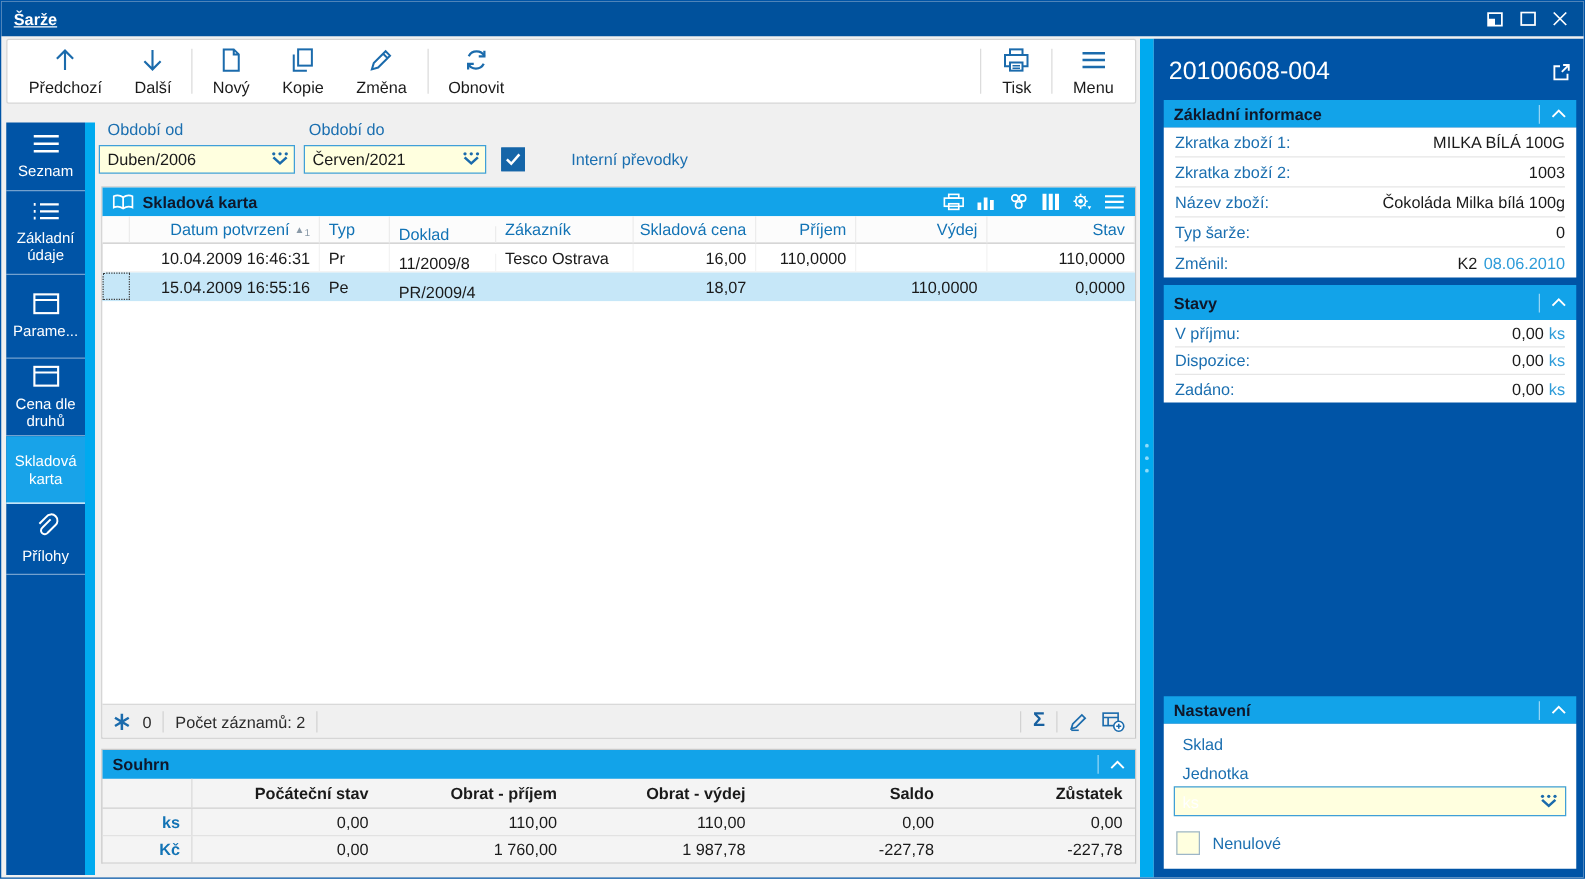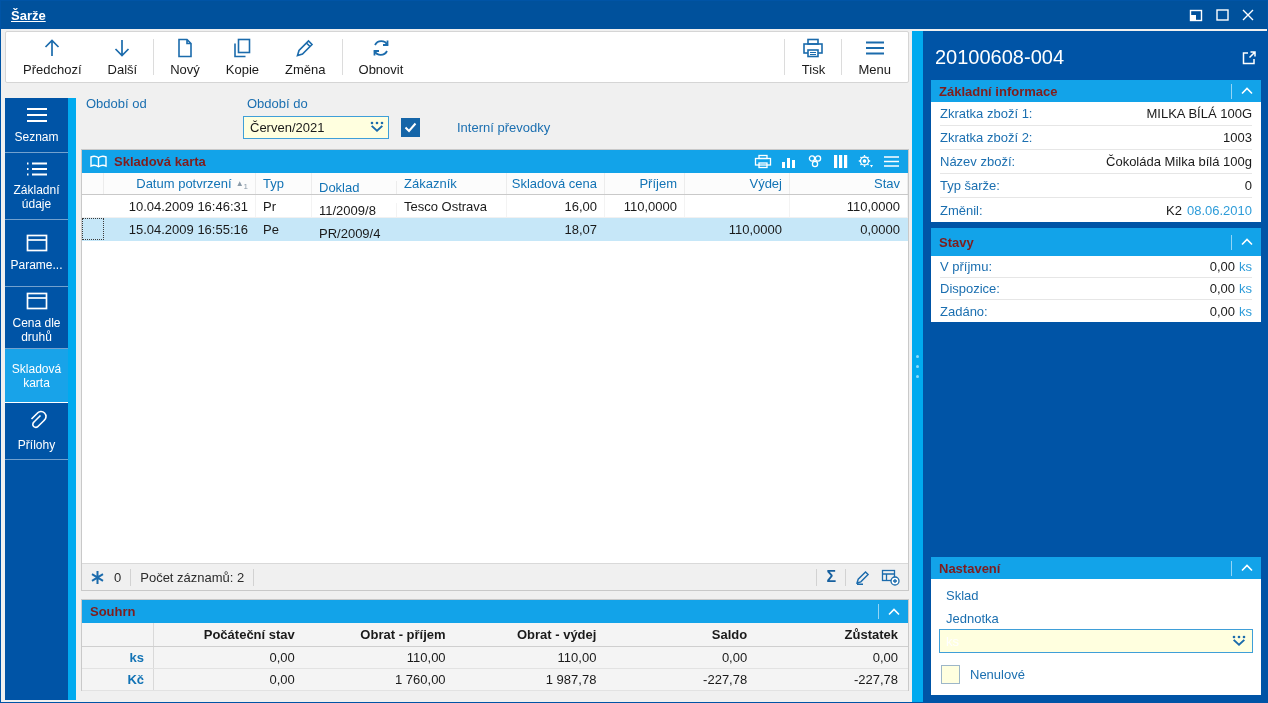--- a/index.html
+++ b/index.html
@@ -33,21 +33,21 @@
   
   .filter-label { position:absolute; color:#1b6fb0; }
   .combo { position:absolute; height:23px; background:#ffffdf; border:1px solid #3f9fd8; display:flex; align-items:center; padding:0 2px 0 6px; }
   .combo .val { flex:1; color:#1a1a1a; }
   .cbx { position:absolute; width:19px; height:19px; display:flex; align-items:center; justify-content:center; }
   .cbx.checked { background:#1565a8; border:1px solid #1565a8; }
   .cbx.unchecked { background:#ffffdf; border:1px solid #9db6c8; }
   .cbx-label { position:absolute; color:#1b6fb0; }
 
   
-  .panel-header { height:23px; background:#12a3e9; color:#7f1d1d; font-weight:bold; display:flex; align-items:center; gap:7px; padding:0 8px; flex:none; }
+  .panel-header { height:23px; background:#12a3e9; color:#0f172a; font-weight:bold; display:flex; align-items:center; gap:7px; padding:0 8px; flex:none; }
   .header-icons { margin-left:auto; display:flex; align-items:center; gap:9px; }
   .chev-slot { margin-left:auto; border-left:1px solid rgba(255,255,255,.55); padding-left:9px; height:15px; display:flex; align-items:center; }
 
   .grid-panel { position:absolute; left:80px; top:120px; width:828px; height:442px; background:#fff; border:1px solid #c9c9c9; display:flex; flex-direction:column; }
   .colhead { display:flex; height:22px; background:#fcfcfc; border-bottom:1px solid #c9c9c9; color:#1273b5; flex:none; }
   .col { padding:0 7px; display:flex; align-items:center; border-right:1px solid #ececec; overflow:hidden; white-space:nowrap; }
   .c0{width:22px;flex:none;} .c1{width:152px;flex:none;} .c2{width:56px;flex:none;} .c3{width:85px;flex:none;margin-top:8px;}
   .c4{width:110px;flex:none;} .c5{width:98px;flex:none;} .c6{width:80px;flex:none;} .c7{width:105px;flex:none;} .c8{flex:1;}
   .num { justify-content:flex-end; }
   .sort-mark { font-size:8px; color:#8a9aa8; margin-left:4px; }
@@ -247,20 +247,31 @@
             <svg width="20" height="22" viewBox="0 0 20 22" fill="none" stroke="#fff" stroke-width="1.6">
               <path d="M13.5 5.5 L7 12 a3 3 0 1 0 4.2 4.2 L17 10.5 a5 5 0 1 0 -7 -7 L4.5 9"></path>
             </svg>
           </span>
         <span>Přílohy</span>
       </div>
     </div>
     <div class="accent-strip"></div>
 
     <div class="filter-label" style="left:85px; top:67px">Období od</div>
+    <div class="combo" style="left:78px; top:87px; width:157px">
+      <span class="val">Duben/2006</span>
+      <span>
+          <svg width="18" height="13" viewBox="0 0 18 13" fill="#1b6bac">
+            <circle cx="4" cy="2" r="1.3"></circle>
+            <circle cx="9" cy="2" r="1.3"></circle>
+            <circle cx="14" cy="2" r="1.3"></circle>
+            <path d="M3 5.5 L9 11 L15 5.5 L13.6 4.2 L9 8.4 L4.4 4.2 Z"></path>
+          </svg>
+        </span>
+    </div>
     <div class="filter-label" style="left:246px; top:67px">Období do</div>
     <div class="combo" style="left:242px; top:87px; width:146px">
       <span class="val">Červen/2021</span>
       <span>
           <svg width="18" height="13" viewBox="0 0 18 13" fill="#1b6bac">
             <circle cx="4" cy="2" r="1.3"></circle>
             <circle cx="9" cy="2" r="1.3"></circle>
             <circle cx="14" cy="2" r="1.3"></circle>
             <path d="M3 5.5 L9 11 L15 5.5 L13.6 4.2 L9 8.4 L4.4 4.2 Z"></path>
           </svg>

